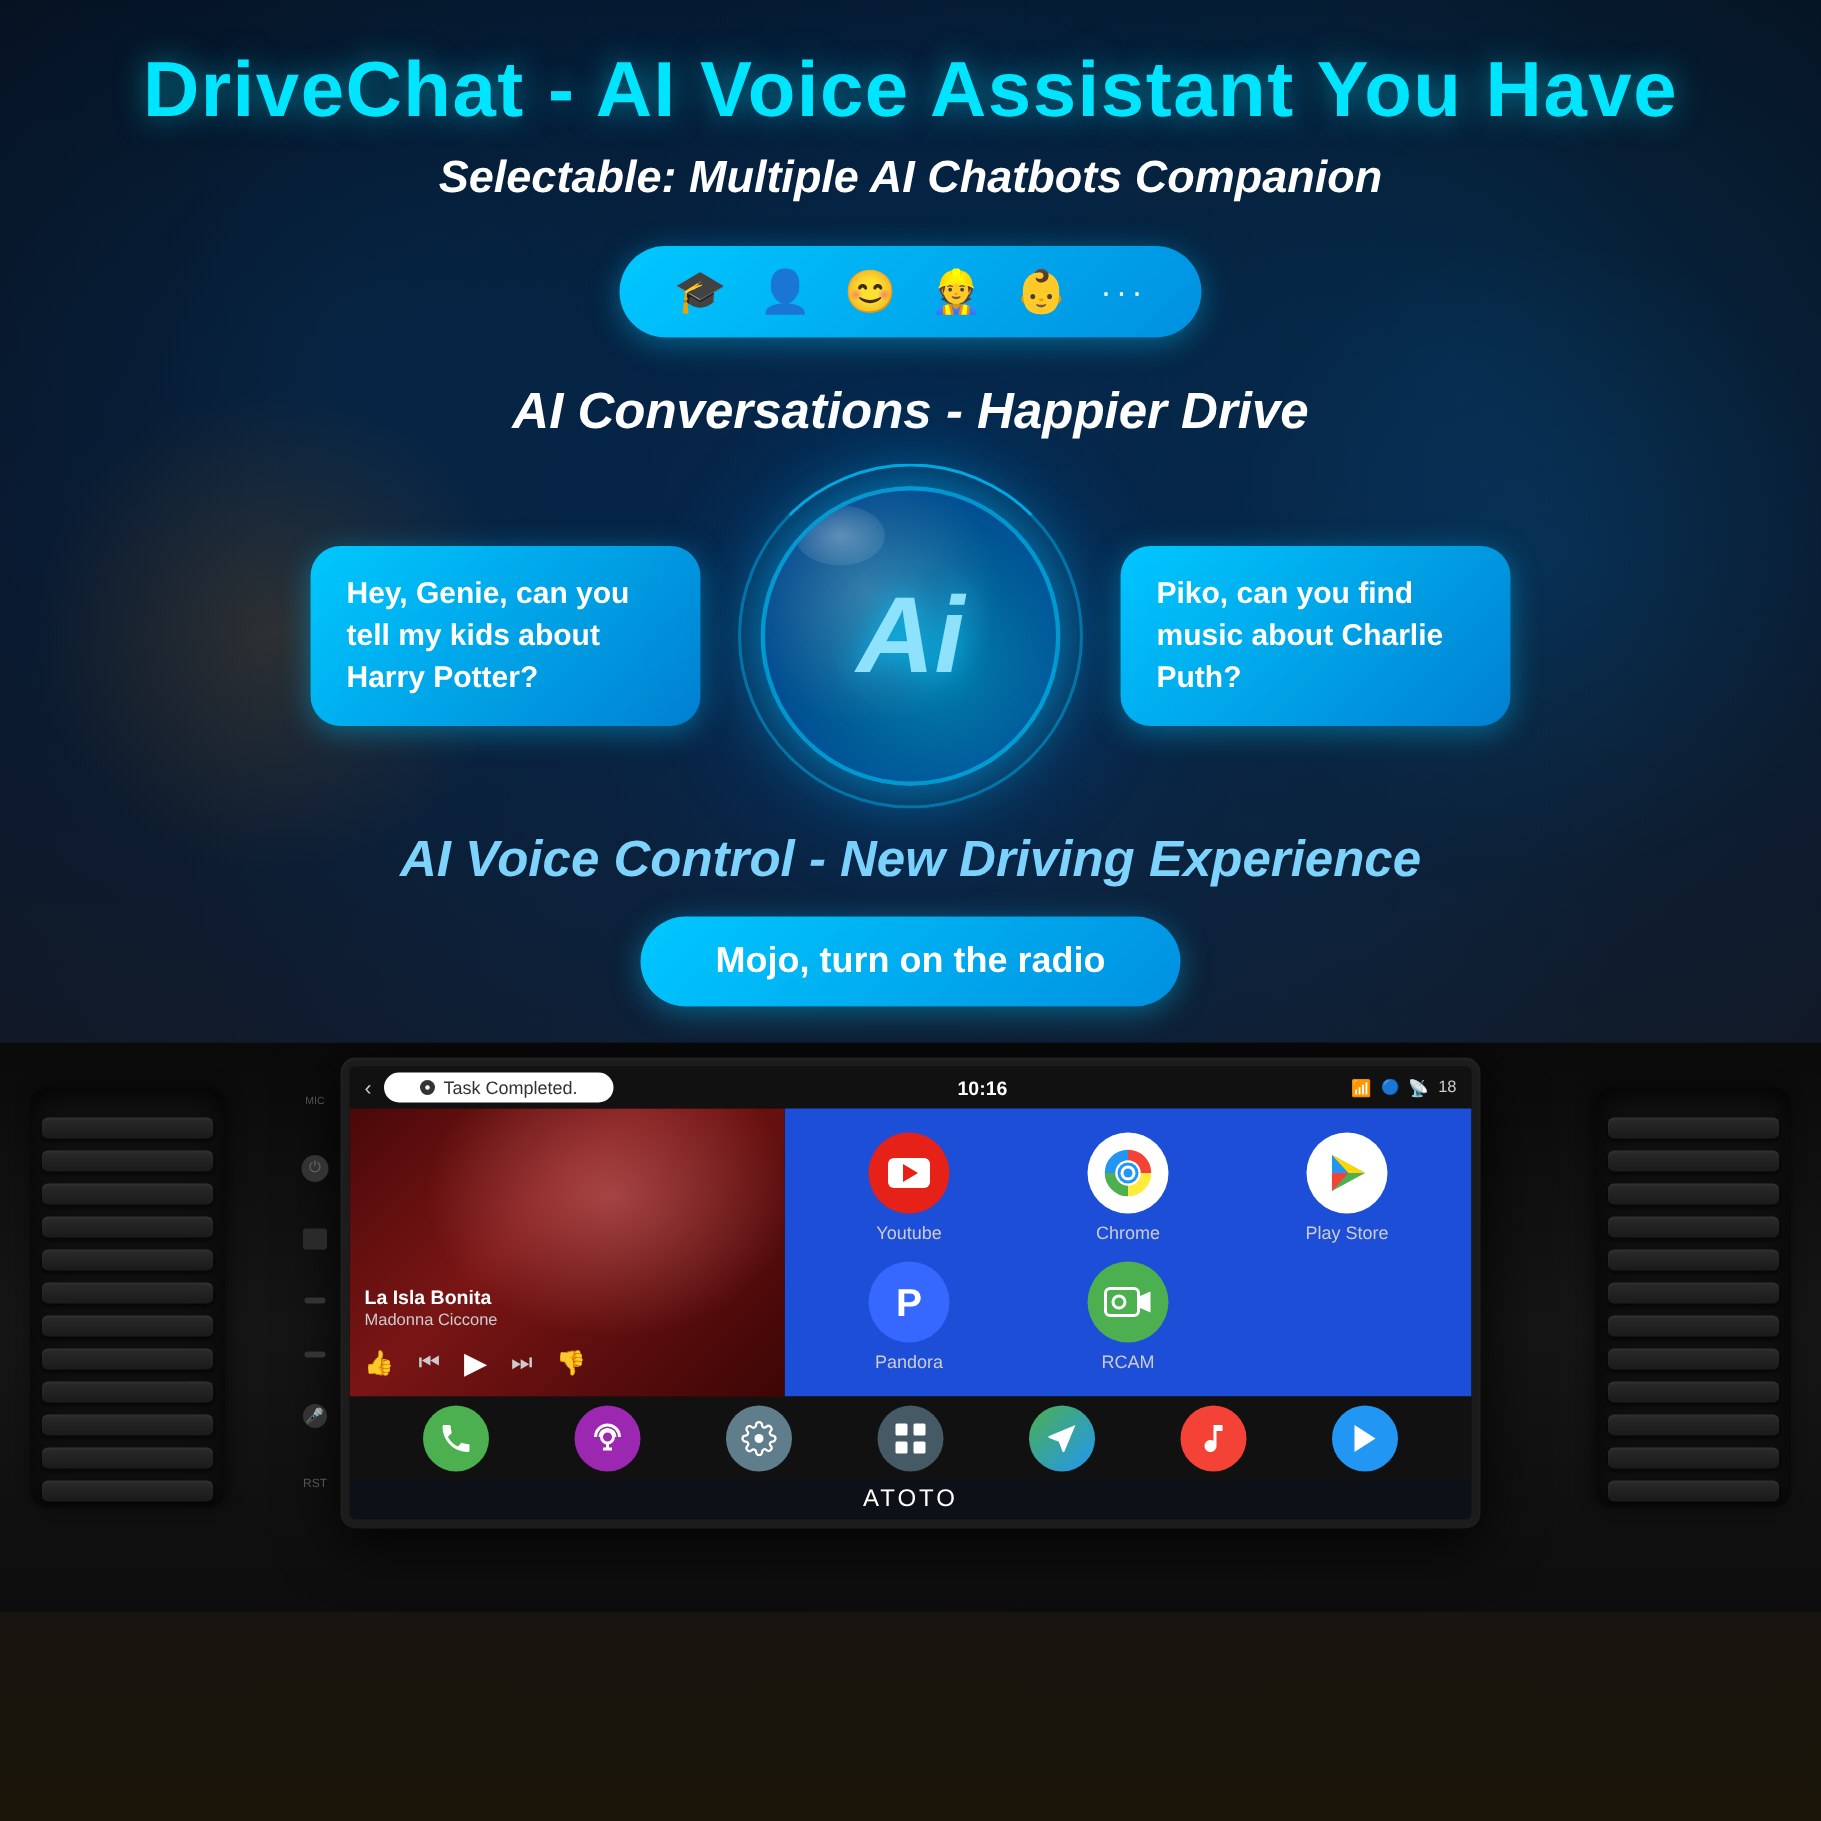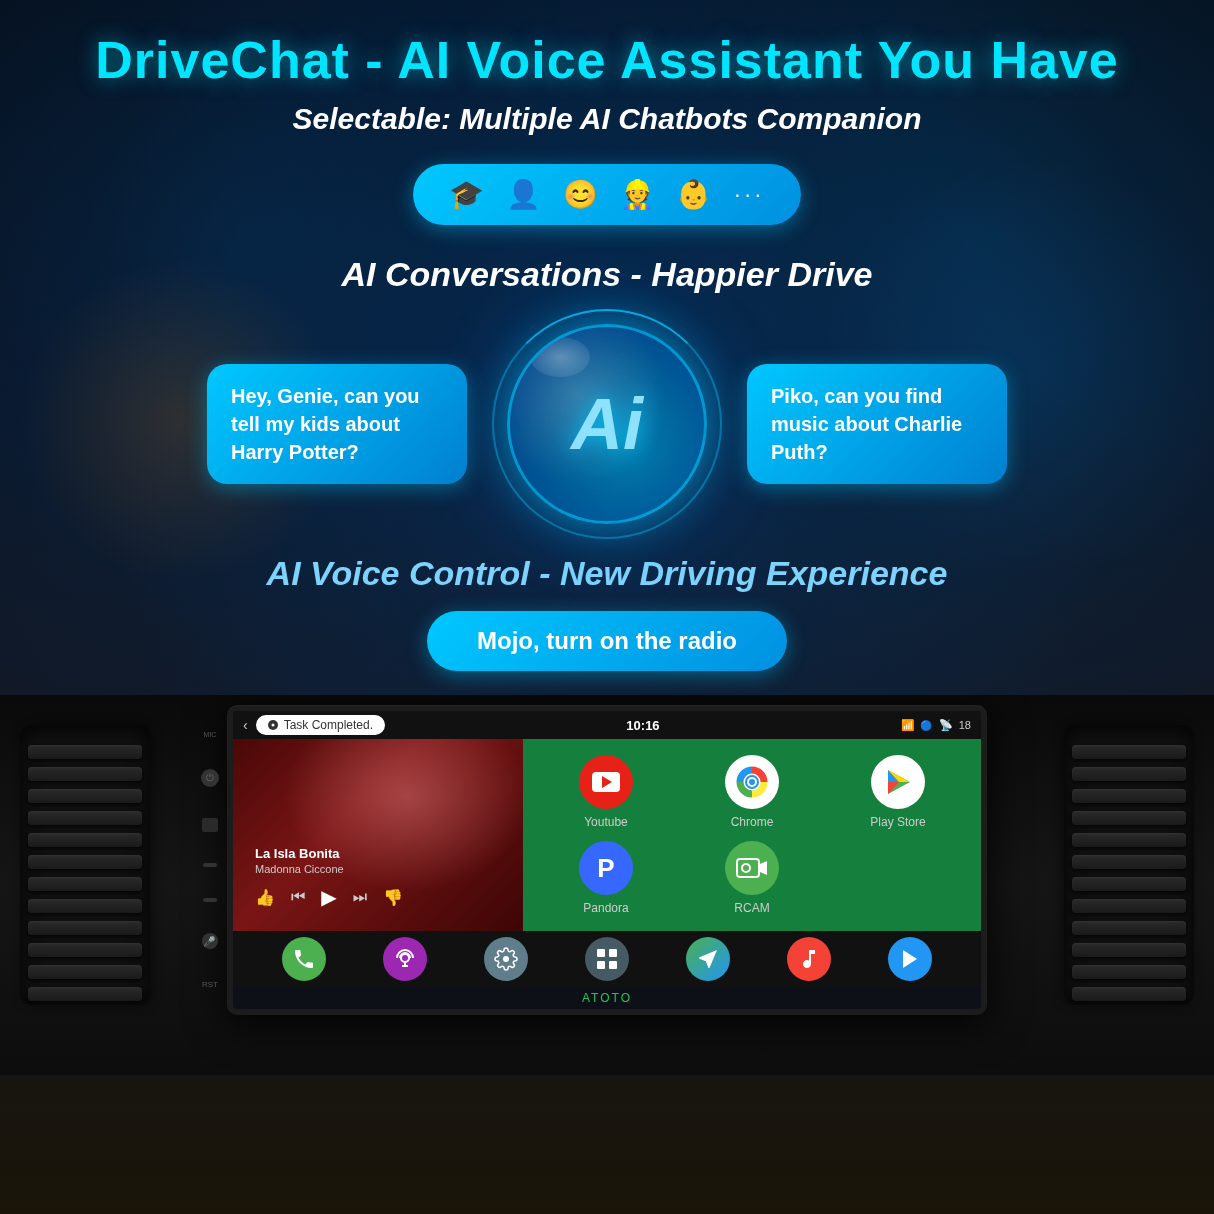--- a/index.html
+++ b/index.html
@@ -226,21 +226,21 @@
     }
 
     .back-arrow {
       color: #ccc;
       font-size: 14px;
     }
 
     .task-completed-badge {
       background: white;
       border-radius: 20px;
-      padding: 3px 12px;
+      padding: 3px 24px;
       font-size: 12px;
       color: #333;
       display: flex;
       align-items: center;
       gap: 6px;
     }
 
     .task-dot {
       width: 10px;
       height: 10px;
@@ -274,21 +274,21 @@
 
     
     .music-player {
       width: 290px;
       background: linear-gradient(135deg, #1a0a0a, #2d0505);
       position: relative;
       overflow: hidden;
       display: flex;
       flex-direction: column;
       justify-content: flex-end;
-      padding: 22px;
+      padding: 10px;
     }
 
     .album-art-bg {
       position: absolute;
       inset: 0;
       background: 
         linear-gradient(180deg, transparent 30%, rgba(0,0,0,0.8) 100%),
         linear-gradient(135deg, #3d1515, #5a0a0a, #8b1a1a);
     }
 
@@ -336,21 +336,21 @@
     }
 
     .ctrl-btn.play {
       font-size: 20px;
       color: white;
     }
 
     
     .app-grid-container {
       flex: 1;
-      background: #15803d;
+      background: #1d4ed8;
       display: grid;
       grid-template-columns: repeat(3, 1fr);
       grid-template-rows: repeat(2, 1fr);
       gap: 12px;
       padding: 16px;
       align-content: center;
     }
 
     .app-item {
       display: flex;
@@ -387,22 +387,22 @@
 
     .nav-icon.phone { background: #4CAF50; }
     .nav-icon.podcast { background: #9C27B0; }
     .nav-icon.settings { background: #607D8B; }
     .nav-icon.apps { background: #455A64; }
     .nav-icon.maps { background: linear-gradient(135deg, #4CAF50, #2196F3); }
     .nav-icon.music { background: #f44336; }
     .nav-icon.play { background: #2196F3; }
 
     .atoto-label {
-      color: #22c55e;
-      font-size: 12px;
+      color: #ffffff;
+      font-size: 16px;
       text-align: center;
       letter-spacing: 2px;
       padding: 4px 12px;
     }
 
     .car-section {
       position: relative;
       width: 100%;
       height: 380px;
       overflow: hidden;

